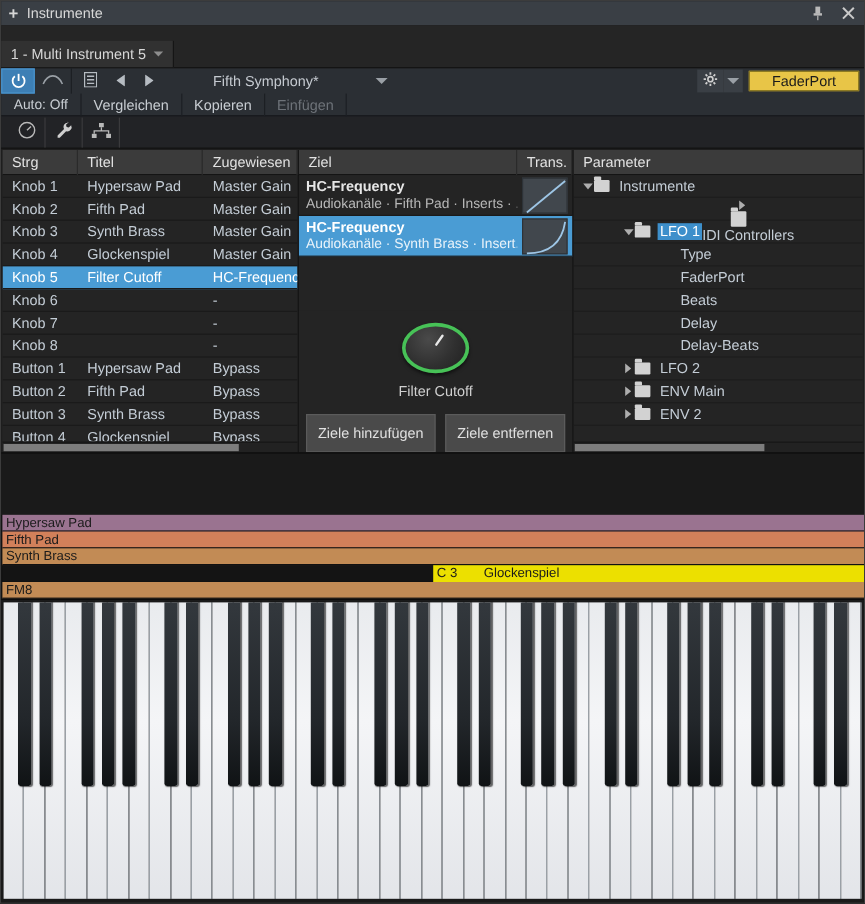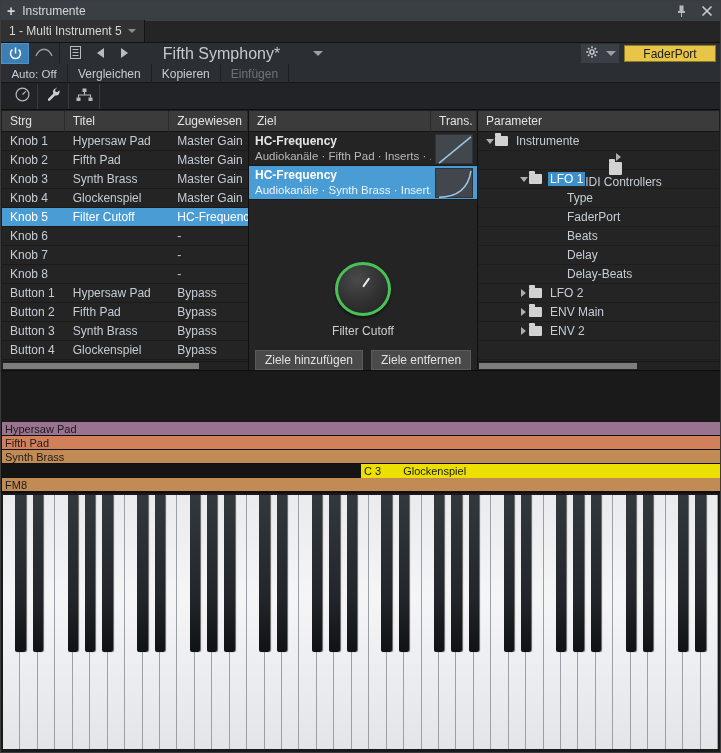--- a/index.html
+++ b/index.html
@@ -37,21 +37,21 @@
   .titlebar .tt{font-size:12px;color:#d8d8d8;}
   .titlebar .sp{flex:1;}
   .tb-btn{
     width:26px;height:20px;display:flex;align-items:center;justify-content:center;
     color:#b9b9b9;
   }
   .tb-btn svg{display:block;}
 
   
   .tabrow{
-    height:22px;min-height:22px;
+    height:36px;min-height:22px;
     background:#252525;
     display:flex;align-items:flex-end;
     border-bottom:1px solid #111;
   }
   .tab{
     height:22px;padding:0 8px 0 8px;
     display:flex;align-items:center;gap:6px;
     background:#313131;
     color:#d7d7d7;
     font-size:12px;
@@ -81,21 +81,21 @@
   .pwr svg{display:block;}
   .icbtn{
     width:30px;height:21px;display:flex;align-items:center;justify-content:center;
     color:#9aa0a6;
   }
   .sepv{width:1px;height:21px;background:#1c1f23;}
   .navb{
     width:22px;height:21px;display:flex;align-items:center;justify-content:center;color:#b6bcc2;
   }
   .presetname{
-    flex:0 0 auto;width:175px;text-align:center;color:#c5cad0;font-size:16px;
+    flex:0 0 auto;width:175px;text-align:center;color:#c5cad0;font-size:12px;
   }
   .dd-caret{
     width:0;height:0;border-left:5px solid transparent;border-right:5px solid transparent;
     border-top:5px solid #9aa0a6;margin-left:4px;
   }
 
   .autolbl{
     width:67px;height:19px;display:flex;align-items:center;justify-content:center;
     color:#c8cdd2;font-size:11.5px;border-right:1px solid #1c1f23;
   }
@@ -196,21 +196,21 @@
   }
   .knob .ptr{
     position:absolute;width:2px;height:11px;background:#e8e8e8;
     left:50%;top:50%;transform-origin:top center;
     transform:translate(-50%,-2px) rotate(215deg);
     border-radius:1px;
   }
   .knoblbl{margin-top:8px;font-size:12px;color:#cfcfcf;}
   .knobbtns{display:flex;gap:8px;margin-top:12px;}
   .gbtn{
-    height:20px;padding:0 9px;background:#4a4a4a;border:1px solid #5b5b5b;
+    height:32px;padding:0 9px;background:#4a4a4a;border:1px solid #5b5b5b;
     color:#e0e0e0;font-size:12px;display:flex;align-items:center;justify-content:center;
   }
 
   
   .tree{flex:1;background:#242424;overflow:hidden;}
   .tnode{
     height:19px;display:flex;align-items:center;
     border-bottom:1px solid #1d1d1d;
     color:#c4cdd6;font-size:12px;white-space:nowrap;
   }

